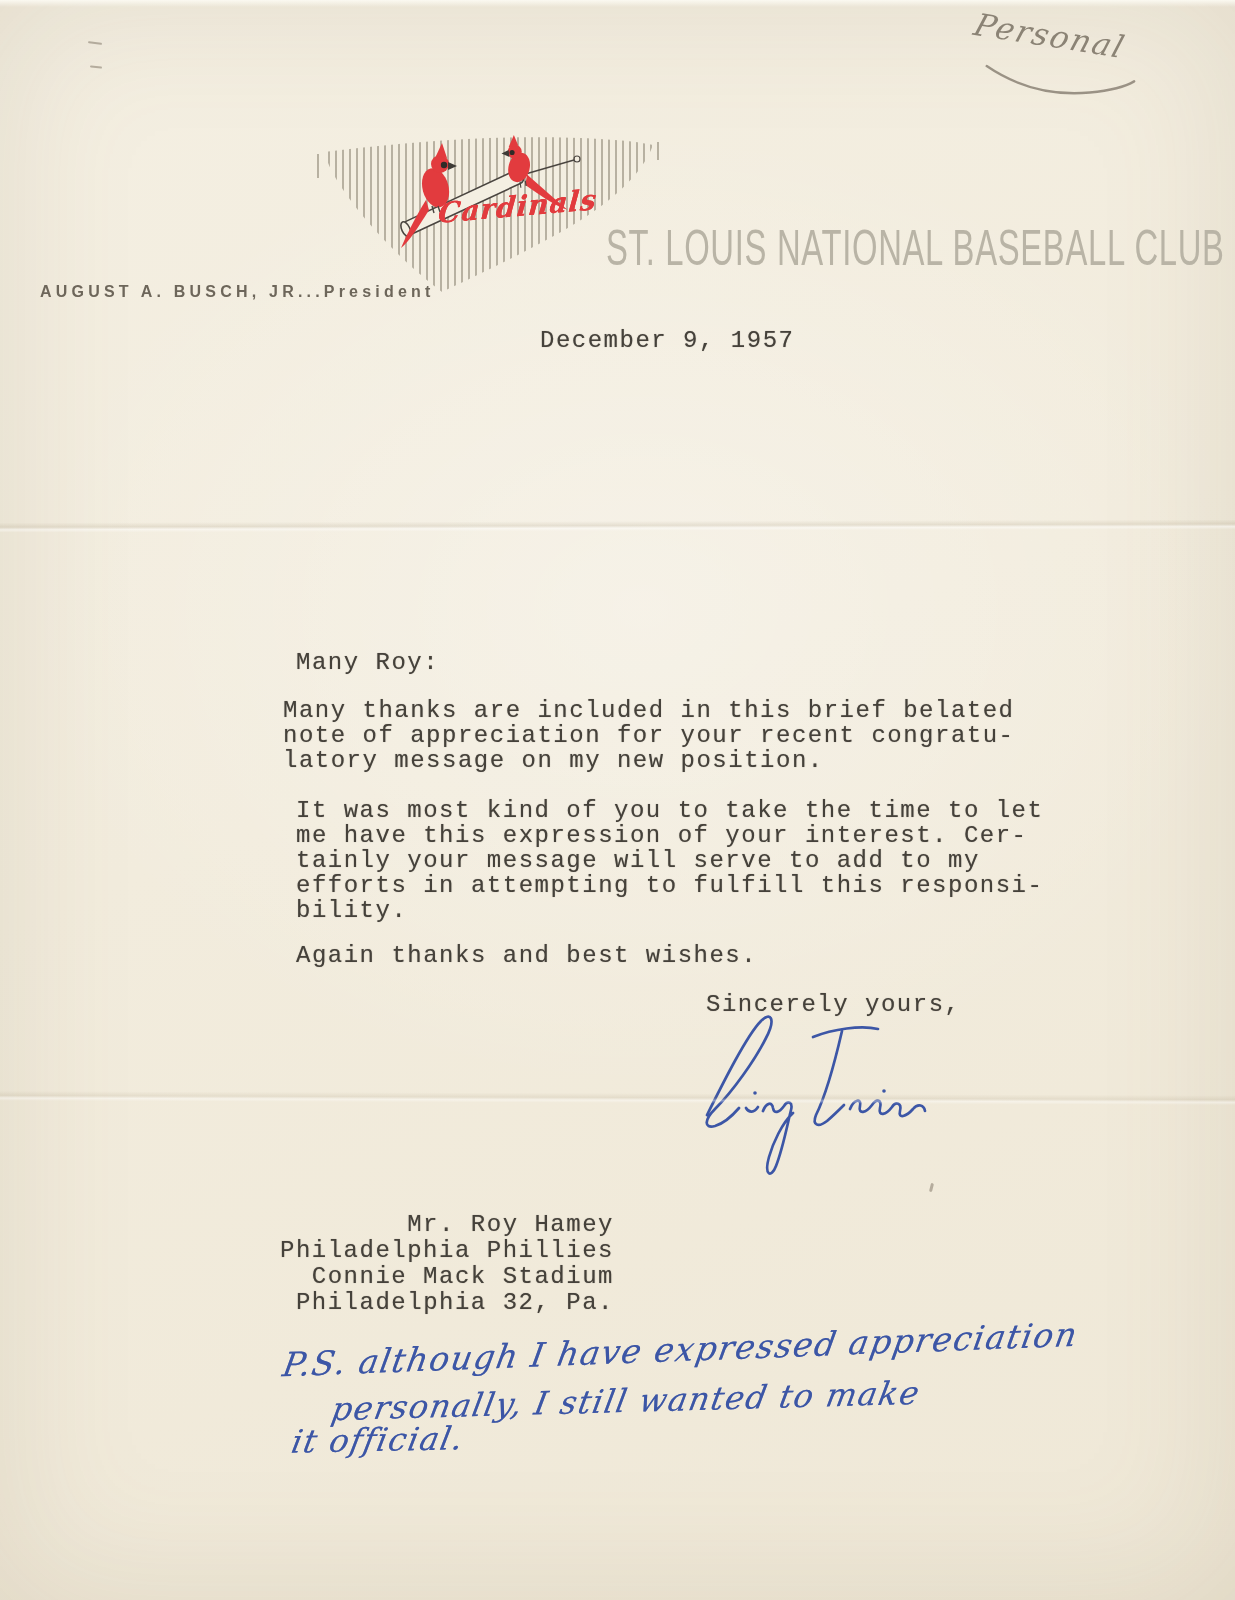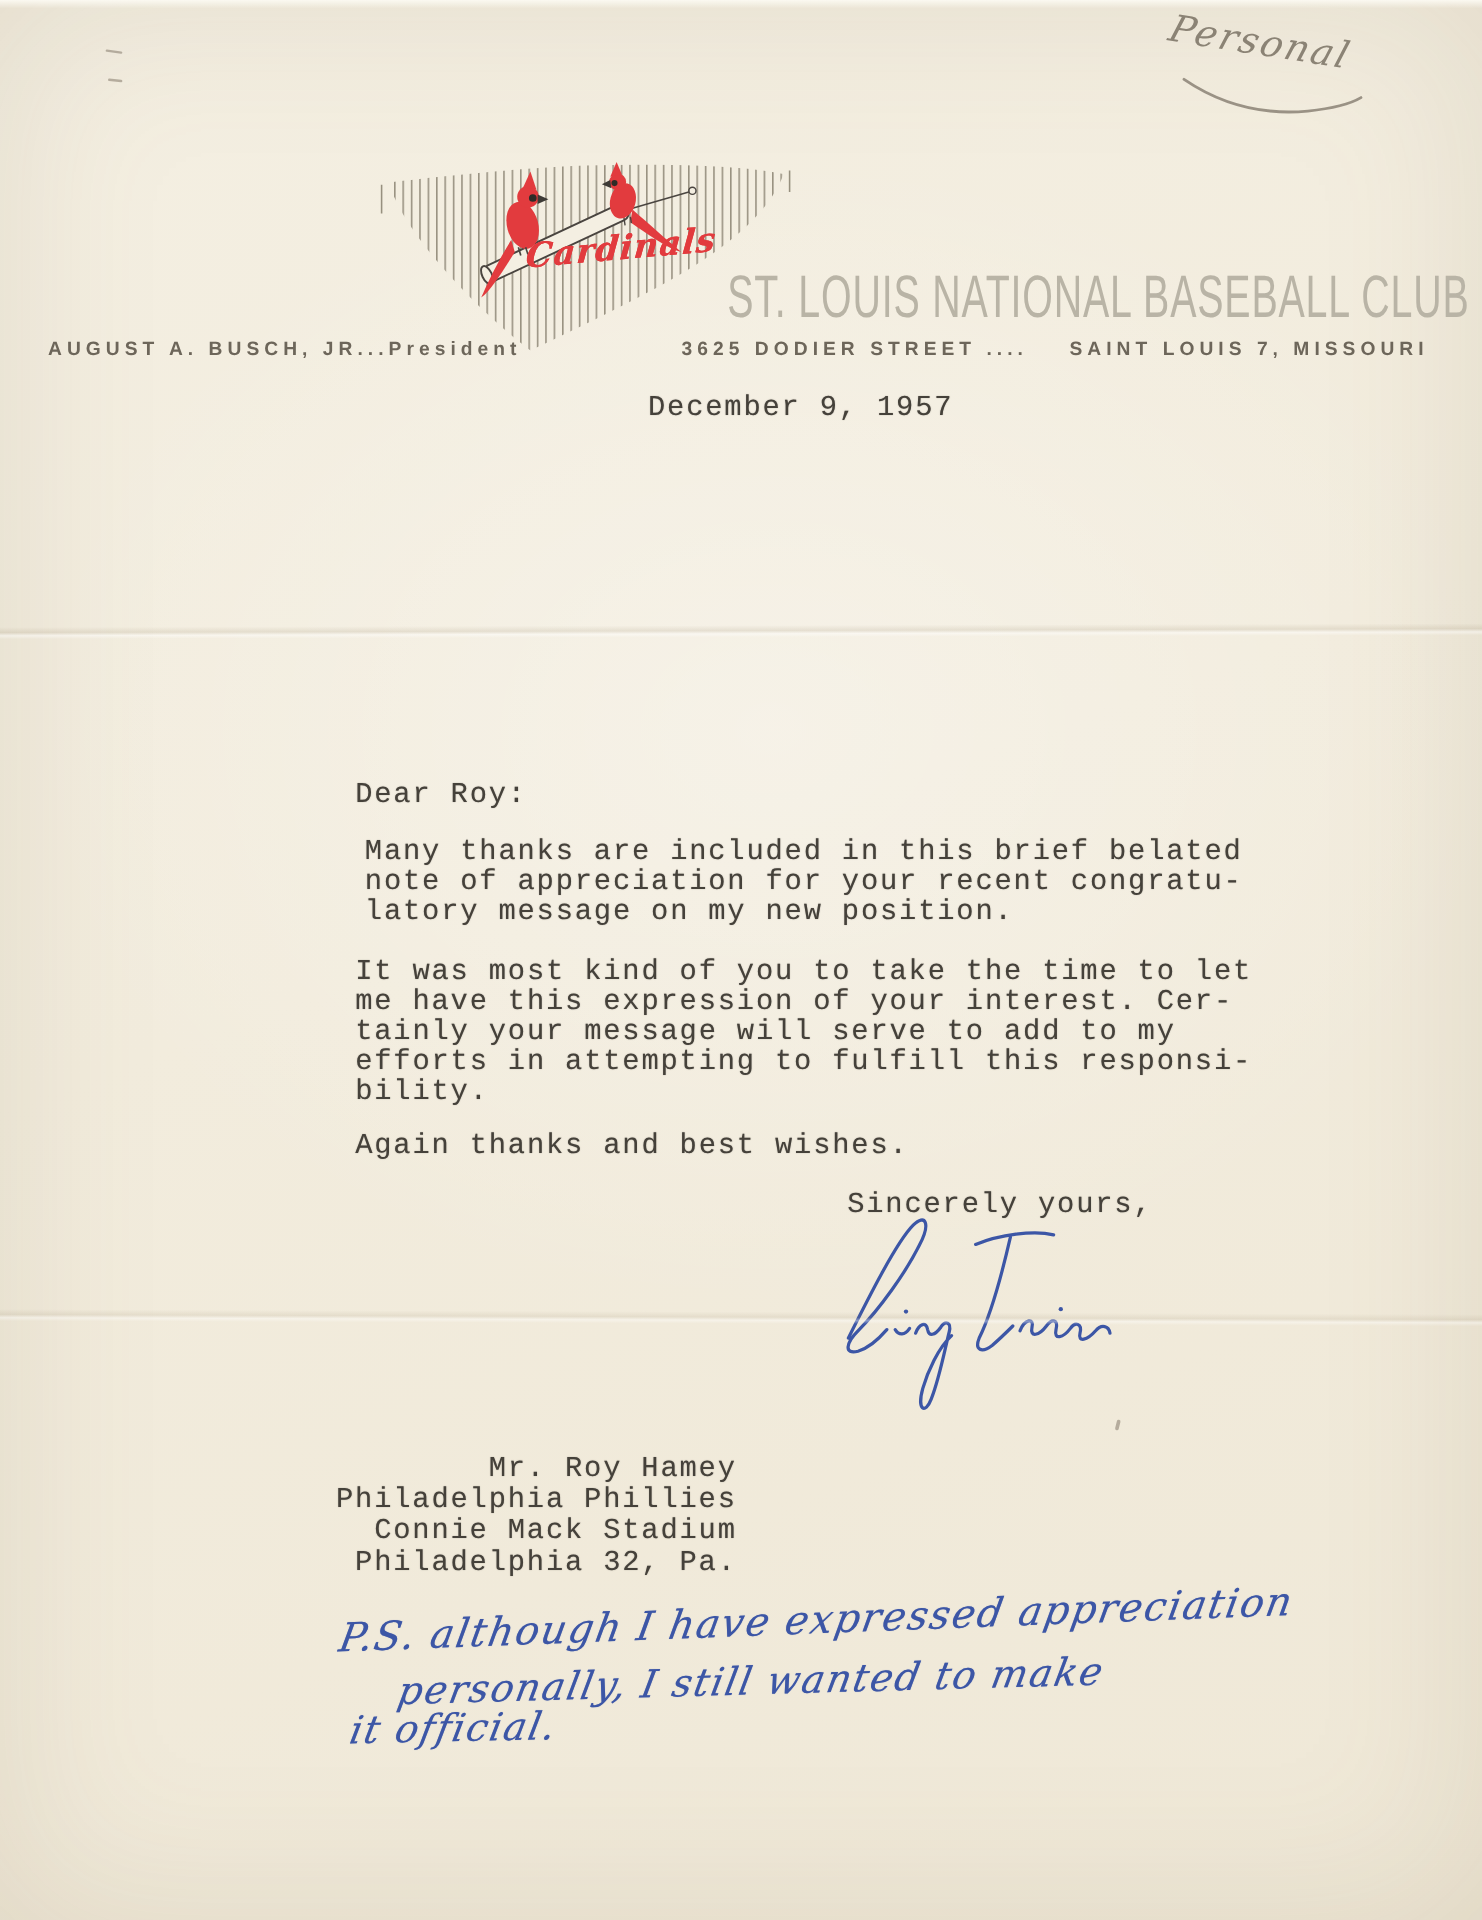--- a/index.html
+++ b/index.html
@@ -36,21 +36,21 @@
     font-size:16px;font-weight:700;color:#6d665a;letter-spacing:4.2px;}
   .president-line{left:40px;}
   .street-line{left:568px;}
   
   .tw{
     position:absolute;font-family:"Liberation Mono","DejaVu Sans Mono",monospace;
     font-size:24px;line-height:25px;letter-spacing:1.5px;color:#45413a;
     text-shadow:0 0 1px rgba(69,65,58,0.45);white-space:pre-line;}
   .date{left:540px;top:328px;}
   .salutation{left:296px;top:650px;}
-  .para1{left:304px;top:698px;}
+  .para1{left:283px;top:698px;}
   .para2{left:296px;top:798px;}
   .para3{left:296px;top:943px;}
   .closing{left:706px;top:992px;}
   .recipient{left:280px;top:1212px;line-height:26px;text-align:right;}
   
   .signature-svg{position:absolute;left:665px;top:1005px;}
   .ps-line{
     position:absolute;font-family:"DejaVu Serif",serif;font-style:italic;
     color:#3c56a6;letter-spacing:1.5px;white-space:pre;
     text-shadow:0 0 0.6px rgba(60,86,166,0.6);}
@@ -120,24 +120,23 @@
       <circle cx="-9" cy="-13" r="2.9" fill="#2e2b27"></circle>
       <polygon points="-13,-16 -21,-12 -12,-8" fill="#3d3a35"></polygon>
       <line x1="0" y1="20" x2="1" y2="27" stroke="#4a4540" stroke-width="1.3"></line>
       <line x1="6" y1="19" x2="7" y2="25" stroke="#4a4540" stroke-width="1.3"></line>
     </g>
   </svg>
   <div class="logo-script">Cardinals</div>
 
   <div class="club-name">ST. LOUIS NATIONAL BASEBALL CLUB</div>
   <div class="letterhead-line president-line">AUGUST A. BUSCH, JR...President</div>
-  <div class="letterhead-line street-line">3625 DODIER STREET ....    SAINT LOUIS 7, MISSOURI</div>
 
   <div class="tw date">December 9, 1957</div>
-  <div class="tw salutation">Dear Roy:</div>
+  <div class="tw salutation">Many Roy:</div>
   <div class="tw para1">Many thanks are included in this brief belated
 note of appreciation for your recent congratu-
 latory message on my new position.</div>
   <div class="tw para2">It was most kind of you to take the time to let
 me have this expression of your interest.  Cer-
 tainly your message will serve to add to my
 efforts in attempting to fulfill this responsi-
 bility.</div>
   <div class="tw para3">Again thanks and best wishes.</div>
   <div class="tw closing">Sincerely yours,</div>

